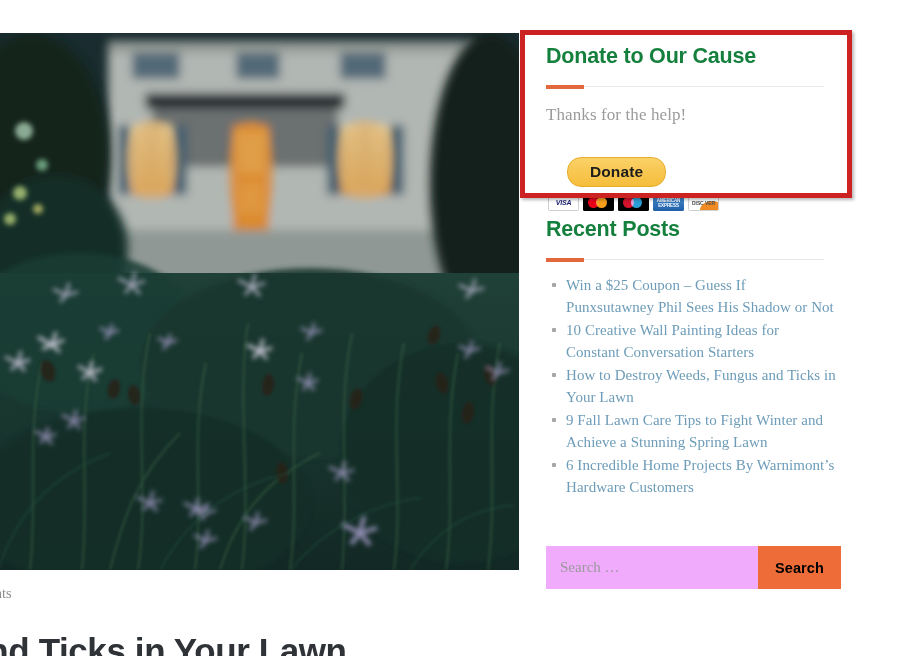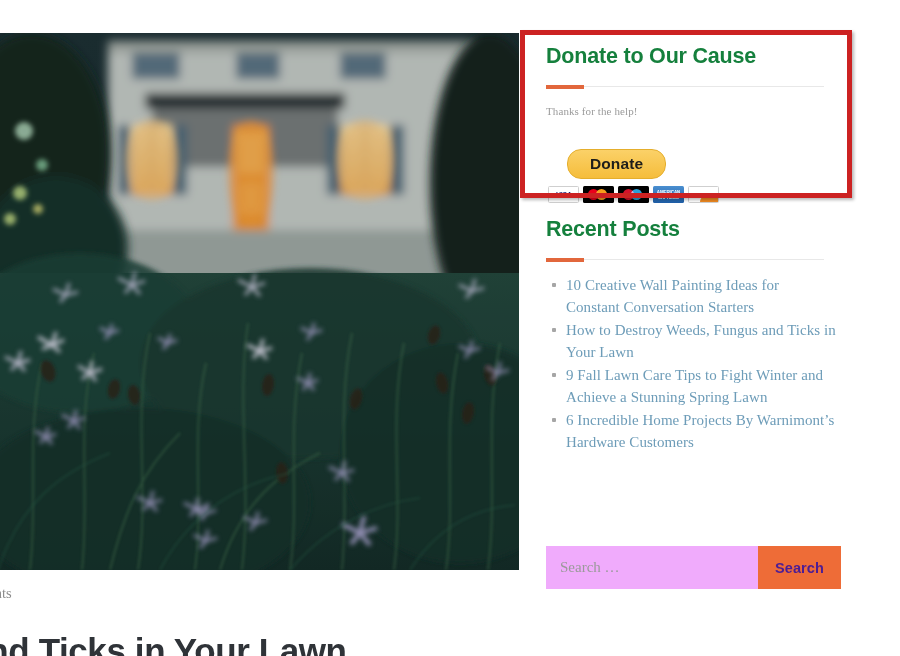--- a/index.html
+++ b/index.html
@@ -101,21 +101,21 @@
     position: absolute;
     left: 0;
     top: -1.5px;
     width: 38px;
     height: 4px;
     background: #e2673c;
   }
 
   .thanks-text {
     margin-top: 18px;
-    font-size: 11px;
+    font-size: 17px;
     color: #9b9b9b;
     font-family: "Liberation Serif", serif;
     letter-spacing: .1px;
   }
 
   
   .donate-row { margin-top: 32px; padding-left: 21px; }
   .donate-btn {
     display: inline-block;
     background: #f6c košík;
@@ -243,21 +243,21 @@
     padding: 0 14px;
     font-family: "Liberation Serif", serif;
     font-size: 15px;
     color: #4a4a4a;
   }
   .search-input::placeholder { color: #9a9a9a; }
   .search-btn {
     flex: 0 0 83px;
     background: #ee6c37;
     border: none;
-    color: #4c1d95;
+    color: #000000;
     font-family: "Liberation Sans", sans-serif;
     font-weight: 700;
     font-size: 14.5px;
     cursor: pointer;
     letter-spacing: .1px;
   }
 </style>
 </head>
 <body>
 
@@ -497,20 +497,21 @@
     <span class="card-logo card-discover">
       <span>DISC VER</span>
     </span>
   </div>
 </div>
 
 <div class="widget widget-recent">
   <h2 class="widget-title">Recent Posts</h2>
   <div class="divider"></div>
   <ul class="post-list">
+    <li><a href="#">Win a $25 Coupon – Guess If Punxsutawney Phil Sees His Shadow or Not</a></li>
     <li><a href="#">10 Creative Wall Painting Ideas for Constant Conversation Starters</a></li>
     <li><a href="#">How to Destroy Weeds, Fungus and Ticks in Your Lawn</a></li>
     <li><a href="#">9 Fall Lawn Care Tips to Fight Winter and Achieve a Stunning Spring Lawn</a></li>
     <li><a href="#">6 Incredible Home Projects By Warnimont’s Hardware Customers</a></li>
   </ul>
 </div>
 
 <div class="widget widget-search">
   <form class="search-wrap">
     <input class="search-input" type="text" placeholder="Search …" style="">

